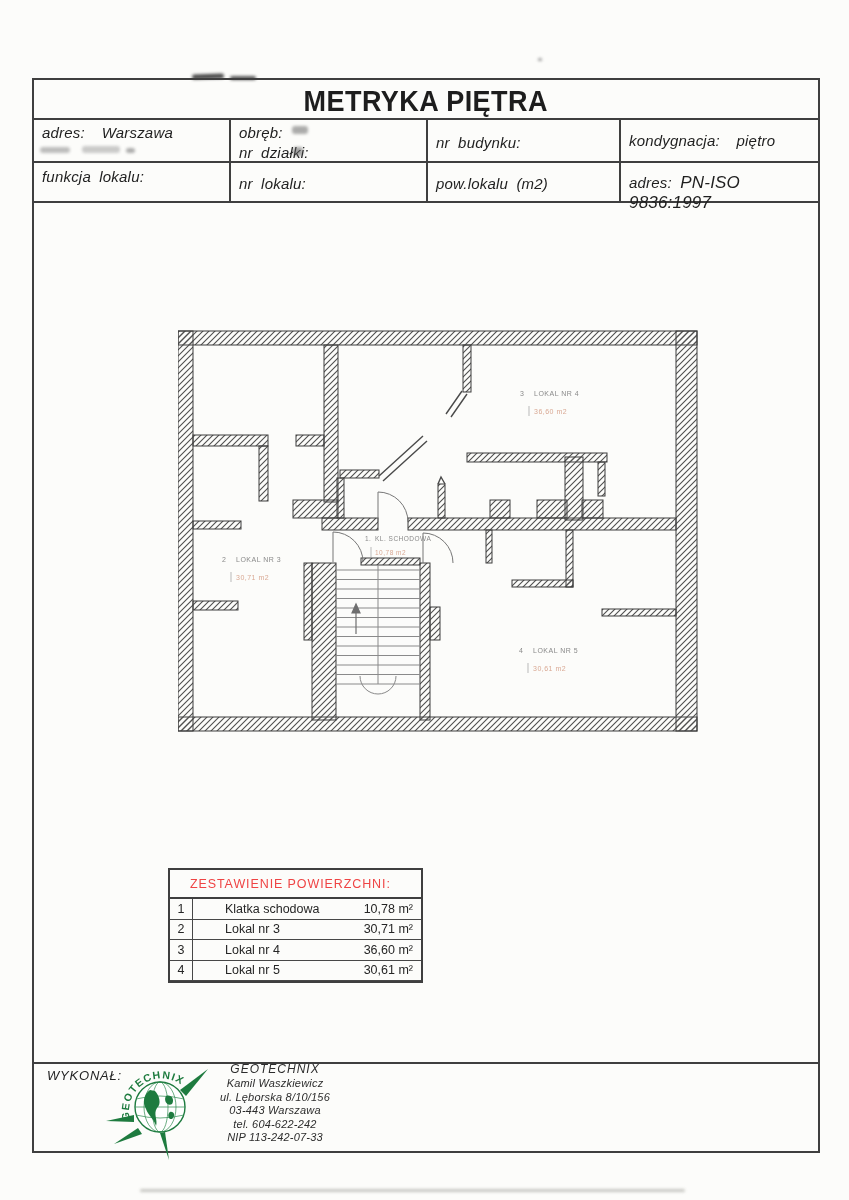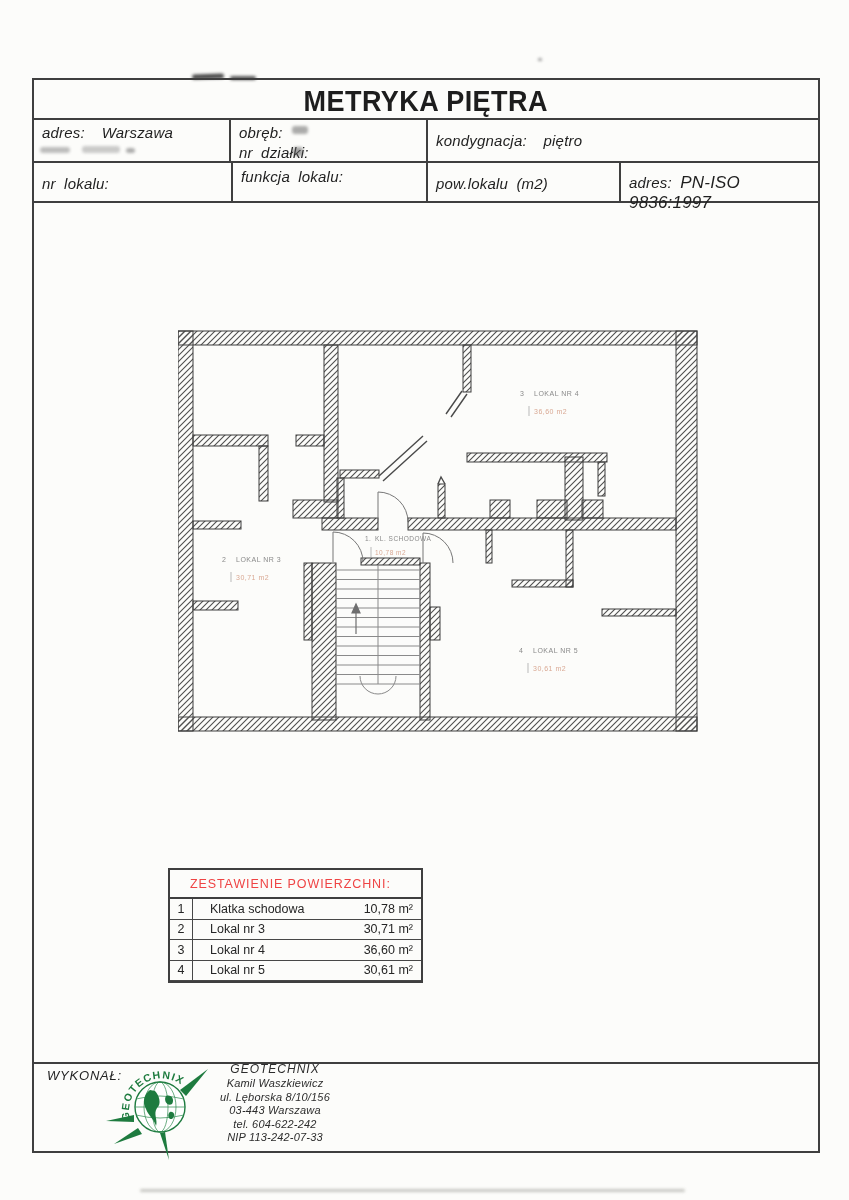--- a/index.html
+++ b/index.html
@@ -31,21 +31,21 @@
 
   
   .sumtab{position:absolute;left:168px;top:868px;width:255px;border:2px solid #3f3f3f;
           box-sizing:border-box;background:transparent;}
   .sum-head{height:29px;border-bottom:2px solid #3f3f3f;box-sizing:border-box;
             display:flex;align-items:center;padding-left:20px;font-size:12.5px;
             letter-spacing:0.9px;color:#ef4444;}
   .sum-row{height:20.5px;border-bottom:1px solid #474747;box-sizing:border-box;
            display:flex;align-items:center;font-size:12.5px;color:#262626;}
   .sum-no{width:22px;text-align:center;flex-shrink:0;}
-  .sum-name{flex:1;border-left:1px solid #474747;padding-left:17px;align-self:stretch;
+  .sum-name{flex:1;border-left:1px solid #474747;padding-left:32px;align-self:stretch;
             display:flex;align-items:center;text-align:center;}
   .sum-name.noline{border-left:none;}
   .sum-val{width:80px;text-align:right;padding-right:8px;flex-shrink:0;}
   .sum-total{height:21px;border-bottom:none;}
 
   
   .foot-sep{position:absolute;left:0;top:982px;width:100%;height:2px;background:#3f3f3f;}
   .wykonal{position:absolute;left:13px;top:988px;font-style:italic;font-size:13px;
            letter-spacing:0.8px;color:#242424;}
   .company{position:absolute;left:205px;top:1062px;width:140px;text-align:center;
@@ -78,32 +78,35 @@
         <div class="smudge" style="left:6px;top:27px;width:30px;height:6px;background:#8a8a8a;opacity:.55;"></div>
         <div class="smudge" style="left:48px;top:26px;width:38px;height:7px;background:#999;opacity:.5;"></div>
         <div class="smudge" style="left:92px;top:28px;width:9px;height:5px;background:#777;opacity:.6;"></div>
       </div>
       <div class="cell c2 two-line">
         <span>obręb:</span><br>
         <span>nr działki:</span>
         <div class="smudge" style="left:61px;top:6px;width:16px;height:8px;background:#6a6a6a;opacity:.55;"></div>
         <div class="smudge" style="left:62px;top:27px;width:10px;height:9px;background:#5e5e5e;opacity:.55;"></div>
       </div>
+      <div class="cell c3" style="padding-top:14px;">
+        <span>nr budynku:</span>
+      </div>
       <div class="cell c4" style="padding-top:12px;">
         <span>kondygnacja:</span>&nbsp;
         <span>piętro</span>
       </div>
     </div>
 
     <div class="info-row info-row2">
+      <div class="cell c1" style="padding-top:5px;">
+        <span>funkcja lokalu:</span>
+      </div>
       <div class="cell c2 row2pad">
         <span>nr lokalu:</span>
-      </div>
-      <div class="cell c1" style="padding-top:5px;">
-        <span>funkcja lokalu:</span>
       </div>
       <div class="cell c3 row2pad">
         <span>pow.lokalu (m2)</span>
       </div>
       <div class="cell c4 row2pad" style="padding-top:10px;">
         <span>adres:</span>
         <span class="norma-val">PN-ISO 9836:1997</span>
       </div>
     </div>
 

